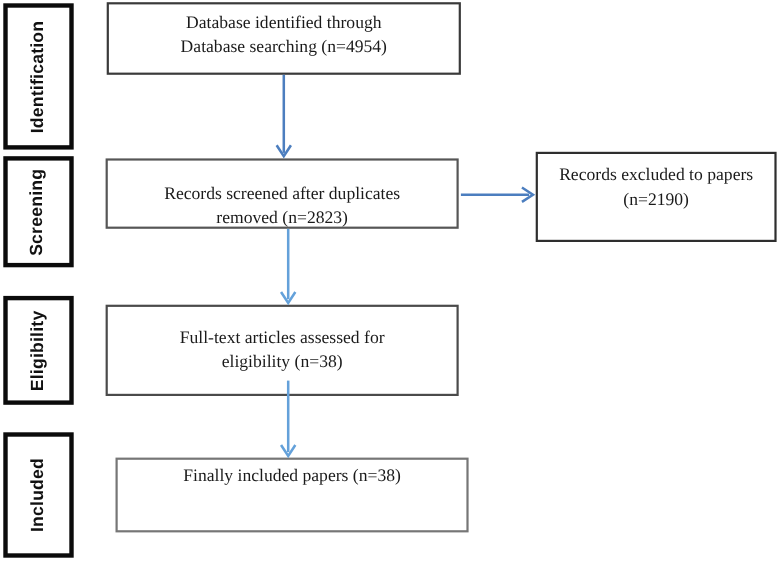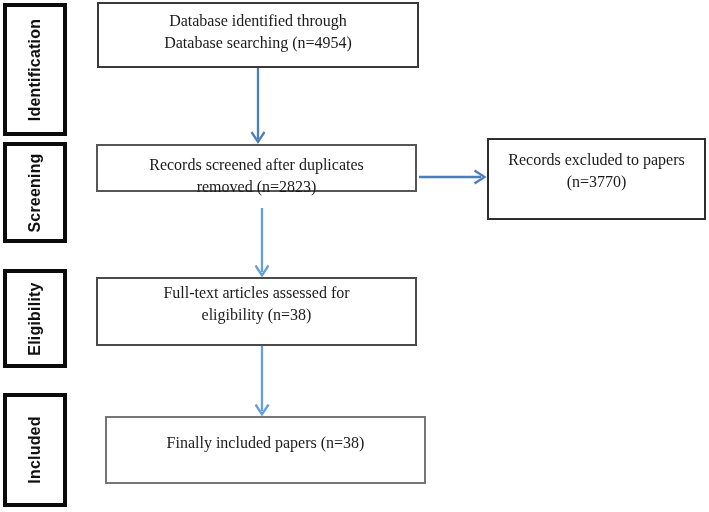--- a/index.html
+++ b/index.html
@@ -50,34 +50,34 @@
     text-align: center;
     font-size: 16px;
     line-height: 22px;
     color: #1a1a1a;
   }
   #box-identified {
     left: 97px; top: 2px; width: 322px; height: 66px;
     border: 2px solid #3a3a3a; padding-top: 6px;
   }
   #box-screened {
-    left: 96px; top: 144px; width: 321px; height: 48px;
-    border: 2px solid #565656; padding-top: 8px;
+    left: 96px; top: 144px; width: 321px; height: 64px;
+    border: 2px solid #565656; padding-top: 20px;
   }
   #box-excluded {
     left: 487px; top: 138px; width: 219px; height: 82px;
     border: 2px solid #2e2e2e; padding-top: 9px;
   }
   #box-fulltext {
-    left: 96px; top: 277px; width: 321px; height: 69px;
-    border: 2px solid #4a4a4a; padding-top: 3px;
+    left: 96px; top: 277px; width: 321px; height: 83px;
+    border: 2px solid #4a4a4a; padding-top: 18px;
   }
   #box-included {
     left: 105px; top: 416px; width: 321px; height: 68px;
-    border: 2px solid #767676; padding-top: 14px;
+    border: 2px solid #767676; padding-top: 4px;
   }
 
   
   .arrows {
     position: absolute;
     left: 0; top: 0;
     width: 709px; height: 512px;
     pointer-events: none;
   }
   .arrow-dark  { stroke: var(--arrow_dark, #4c7ebf); }
@@ -110,21 +110,21 @@
     <div>Database searching (n=4954)</div>
   </div>
 
   <div class="fbox" id="box-screened">
     <div>Records screened after duplicates</div>
     <div>removed (n=2823)</div>
   </div>
 
   <div class="fbox" id="box-excluded">
     <div>Records excluded to papers</div>
-    <div>(n=3770)</div>
+    <div>(n=2190)</div>
   </div>
 
   <div class="fbox" id="box-fulltext">
     <div>Full-text articles assessed for</div>
     <div>eligibility (n=38)</div>
   </div>
 
   <div class="fbox" id="box-included">
     <div>Finally included papers (n=38)</div>
   </div>

